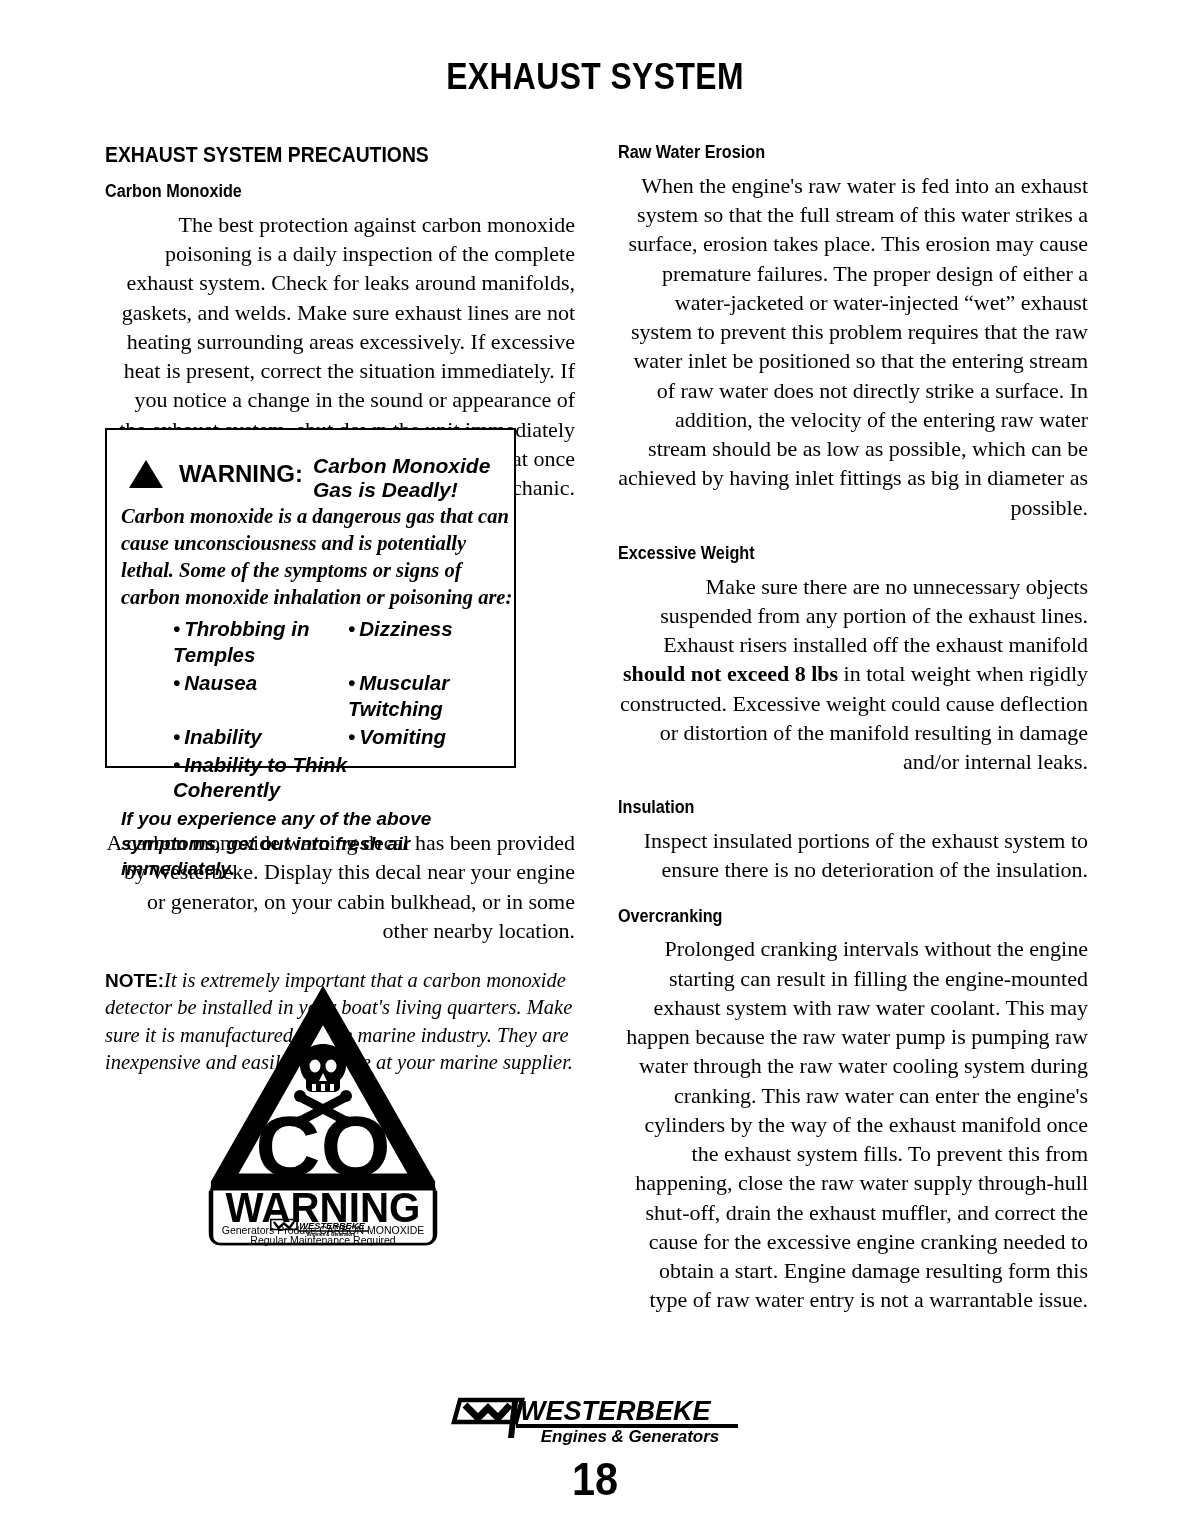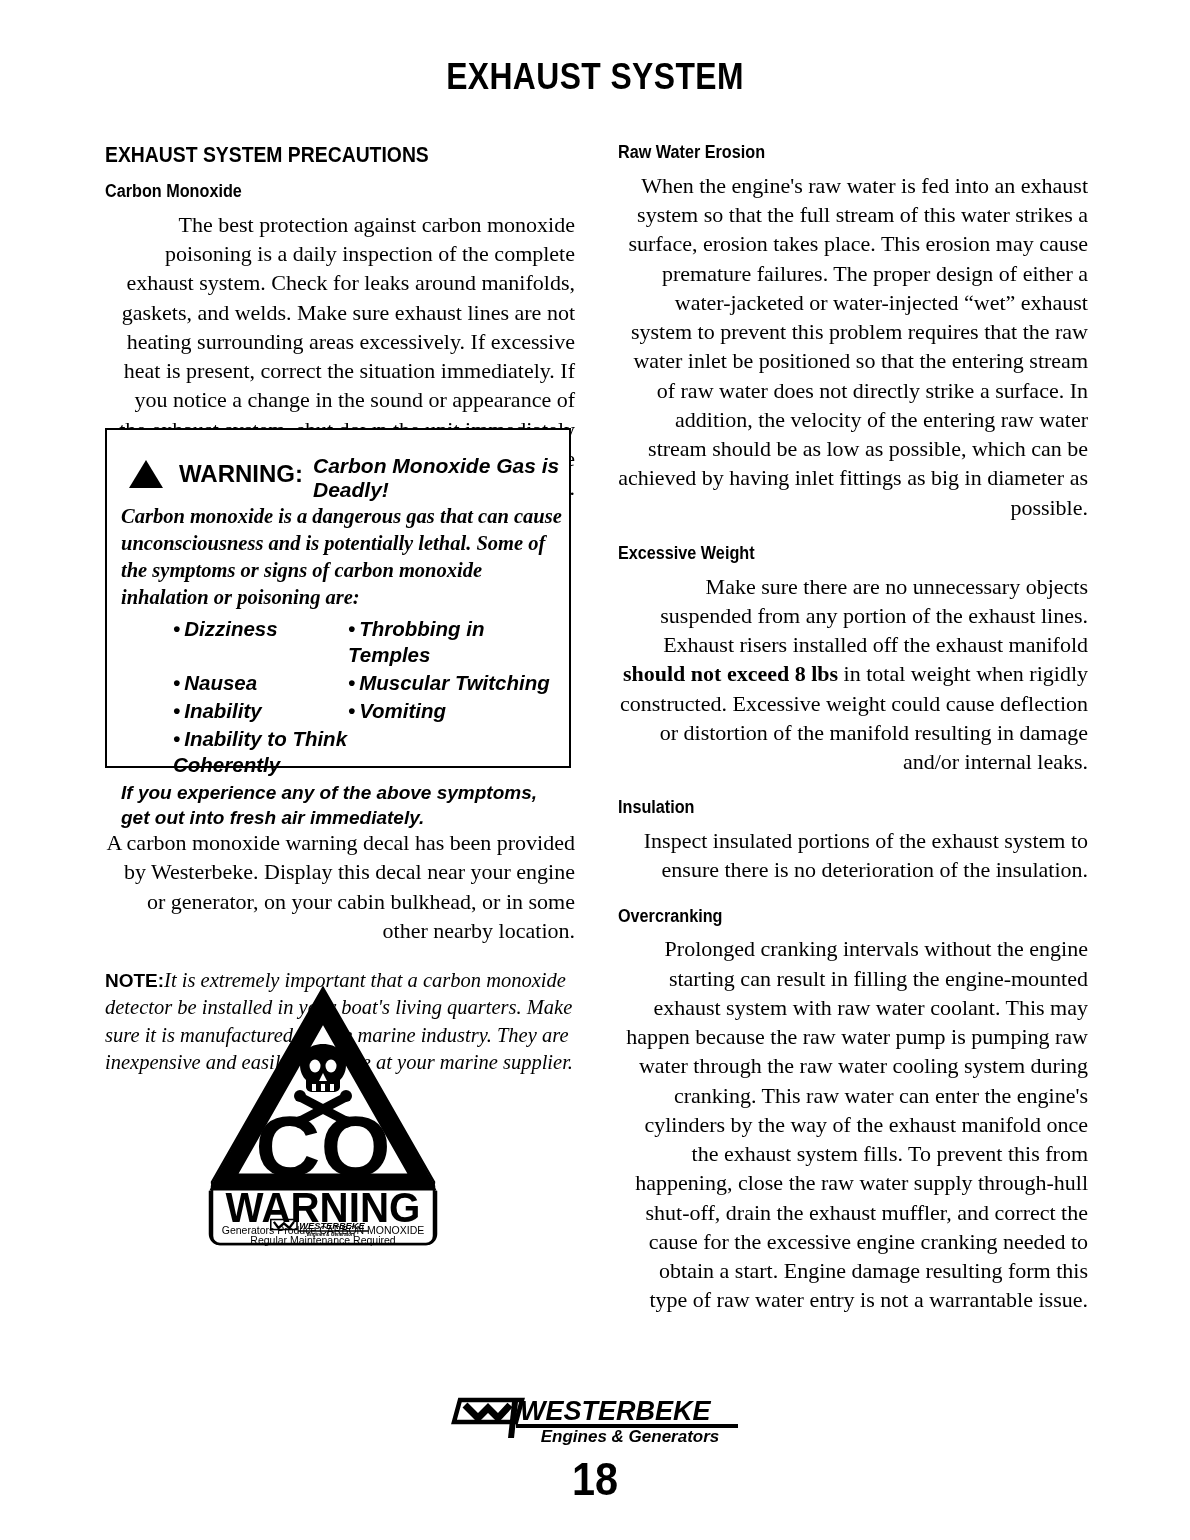--- a/index.html
+++ b/index.html
@@ -84,21 +84,21 @@
     font-style: normal;
     font-size: 19px;
   }
   .bold-inline { font-weight: bold; }
 
   
   .warning-box {
     position: absolute;
     left: 105px;
     top: 428px;
-    width: 466px;
+    width: 411px;
     height: 340px;
     border: 2.5px solid #000;
     box-sizing: border-box;
     background: #fff;
     padding: 16px 0 10px 14px;
   }
   .warn-first-line {
     display: flex;
     align-items: center;
     gap: 10px;
@@ -225,22 +225,22 @@
 
 <div class="warning-box">
   <div class="warn-first-line">
     <span class="tri"></span>
     <span class="warn-word">WARNING:</span>
     <span class="warn-tag">Carbon Monoxide Gas is Deadly!</span>
   </div>
   <div class="warn-para">Carbon monoxide is a dangerous gas that can cause unconsciousness and is potentially lethal. Some of the symptoms or signs of carbon monoxide inhalation or poisoning are:</div>
 
   <div class="sym-grid">
+    <div class="sym"><span class="bullet">•</span><span>Throbbing in Temples</span></div>
     <div class="sym"><span class="bullet">•</span><span>Dizziness</span></div>
-    <div class="sym"><span class="bullet">•</span><span>Throbbing in Temples</span></div>
 
     <div class="sym"><span class="bullet">•</span><span>Nausea</span></div>
     <div class="sym"><span class="bullet">•</span><span>Muscular Twitching</span></div>
 
     <div class="sym"><span class="bullet">•</span><span>Inability</span></div>
     <div class="sym"><span class="bullet">•</span><span>Vomiting</span></div>
 
     <div class="sym"><span class="bullet">•</span><span>Inability to Think
 Coherently</span></div>
   </div>

